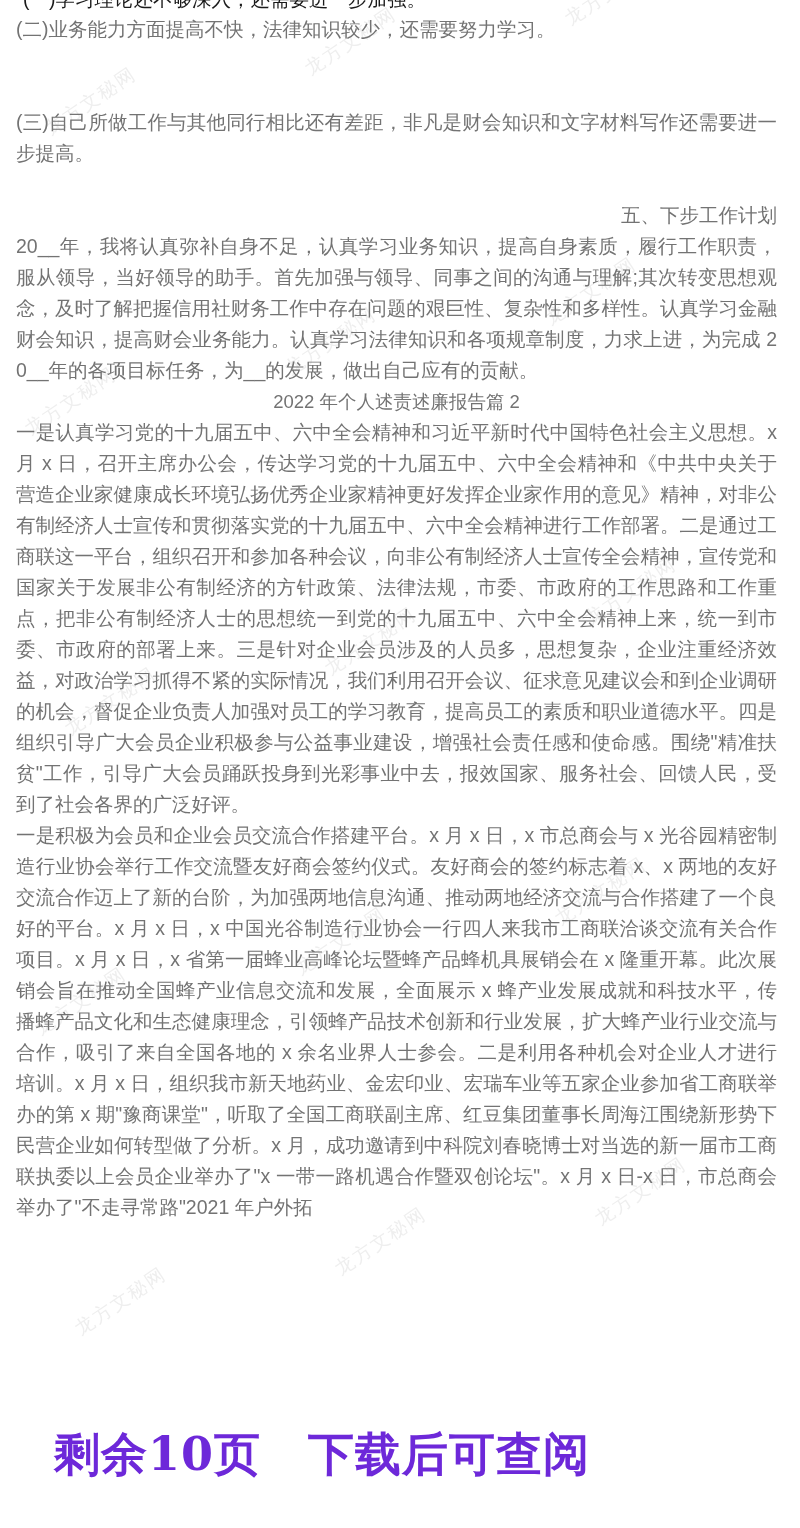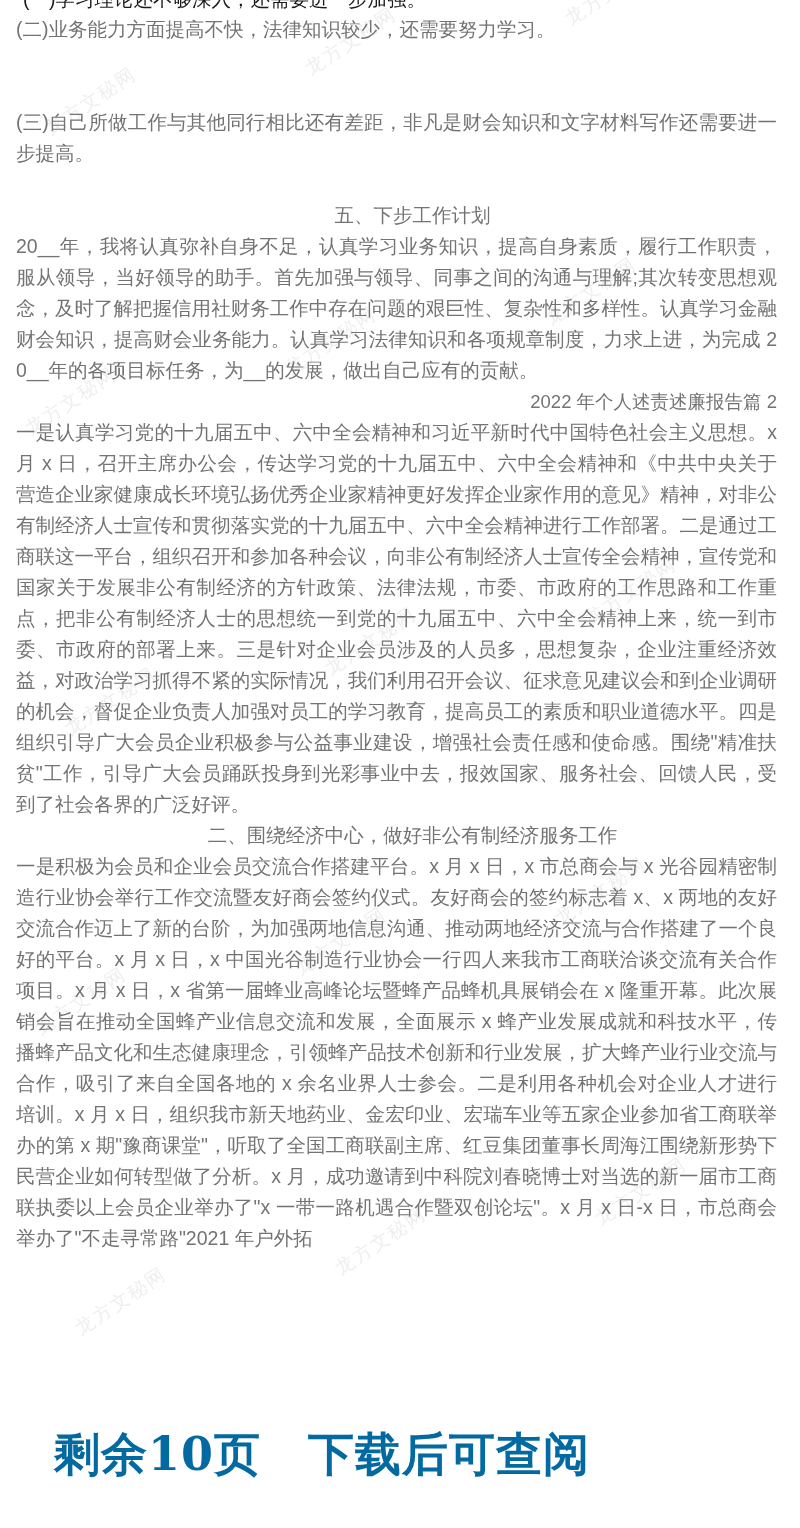--- a/index.html
+++ b/index.html
@@ -71,41 +71,41 @@
     font-size: 19.5px;
     line-height: 31px;
     color: #737373;
     text-align: justify;
     text-justify: inter-character;
     letter-spacing: 0px;
     word-break: break-all;
   }
 
   .para.heading {
-    text-align: center;
+    text-align: right;
     margin-left: 32px;
   }
 
   .para.subtitle {
     font-size: 18.5px;
-    text-align: right;
+    text-align: center;
   }
 
   .gap-xl { height: 62px; }
   .gap-l  { height: 31px; }
 
   #footer-note {
     position: absolute;
     left: 0;
     top: 1424px;
     width: 644px;
     text-align: center;
     font-size: 46px;
     font-weight: bold;
-    color: #0369a1;
+    color: #6d28d9;
     letter-spacing: 1px;
     font-family: "DejaVu Serif", "Liberation Serif", serif;
     z-index: 2;
     white-space: pre;
   }
 </style>
 </head>
 <body>
 
 <div id="page">
@@ -146,21 +146,20 @@
 
     <p class="para">20__年，我将认真弥补自身不足，认真学习业务知识，提高自身素质，履行工作职责，服从领导，当好领导的助手。首先加强与领导、同事之间的沟通与理解;其次转变思想观念，及时了解把握信用社财务工作中存在问题的艰巨性、复杂性和多样性。认真学习金融财会知识，提高财会业务能力。认真学习法律知识和各项规章制度，力求上进，为完成 20__年的各项目标任务，为__的发展，做出自己应有的贡献。</p>
 
 
     <p class="para subtitle">2022 年个人述责述廉报告篇 2</p>
 
 
 
     <p class="para">一是认真学习党的十九届五中、六中全会精神和习近平新时代中国特色社会主义思想。x 月 x 日，召开主席办公会，传达学习党的十九届五中、六中全会精神和《中共中央关于营造企业家健康成长环境弘扬优秀企业家精神更好发挥企业家作用的意见》精神，对非公有制经济人士宣传和贯彻落实党的十九届五中、六中全会精神进行工作部署。二是通过工商联这一平台，组织召开和参加各种会议，向非公有制经济人士宣传全会精神，宣传党和国家关于发展非公有制经济的方针政策、法律法规，市委、市政府的工作思路和工作重点，把非公有制经济人士的思想统一到党的十九届五中、六中全会精神上来，统一到市委、市政府的部署上来。三是针对企业会员涉及的人员多，思想复杂，企业注重经济效益，对政治学习抓得不紧的实际情况，我们利用召开会议、征求意见建议会和到企业调研的机会，督促企业负责人加强对员工的学习教育，提高员工的素质和职业道德水平。四是组织引导广大会员企业积极参与公益事业建设，增强社会责任感和使命感。围绕"精准扶贫"工作，引导广大会员踊跃投身到光彩事业中去，报效国家、服务社会、回馈人民，受到了社会各界的广泛好评。</p>
 
-    <p class="para heading">二、围绕经济中心，做好非公有制经济服务工作</p>
 
     <p class="para">一是积极为会员和企业会员交流合作搭建平台。x 月 x 日，x 市总商会与 x 光谷园精密制造行业协会举行工作交流暨友好商会签约仪式。友好商会的签约标志着 x、x 两地的友好交流合作迈上了新的台阶，为加强两地信息沟通、推动两地经济交流与合作搭建了一个良好的平台。x 月 x 日，x 中国光谷制造行业协会一行四人来我市工商联洽谈交流有关合作项目。x 月 x 日，x 省第一届蜂业高峰论坛暨蜂产品蜂机具展销会在 x 隆重开幕。此次展销会旨在推动全国蜂产业信息交流和发展，全面展示 x 蜂产业发展成就和科技水平，传播蜂产品文化和生态健康理念，引领蜂产品技术创新和行业发展，扩大蜂产业行业交流与合作，吸引了来自全国各地的 x 余名业界人士参会。二是利用各种机会对企业人才进行培训。x 月 x 日，组织我市新天地药业、金宏印业、宏瑞车业等五家企业参加省工商联举办的第 x 期"豫商课堂"，听取了全国工商联副主席、红豆集团董事长周海江围绕新形势下民营企业如何转型做了分析。x 月，成功邀请到中科院刘春晓博士对当选的新一届市工商联执委以上会员企业举办了"x 一带一路机遇合作暨双创论坛"。x 月 x 日-x 日，市总商会举办了"不走寻常路"2021 年户外拓</p>
 
   </div>
 
   <div id="footer-note">剩余10页　下载后可查阅</div>
 
 </div>
 
 </body></html>

